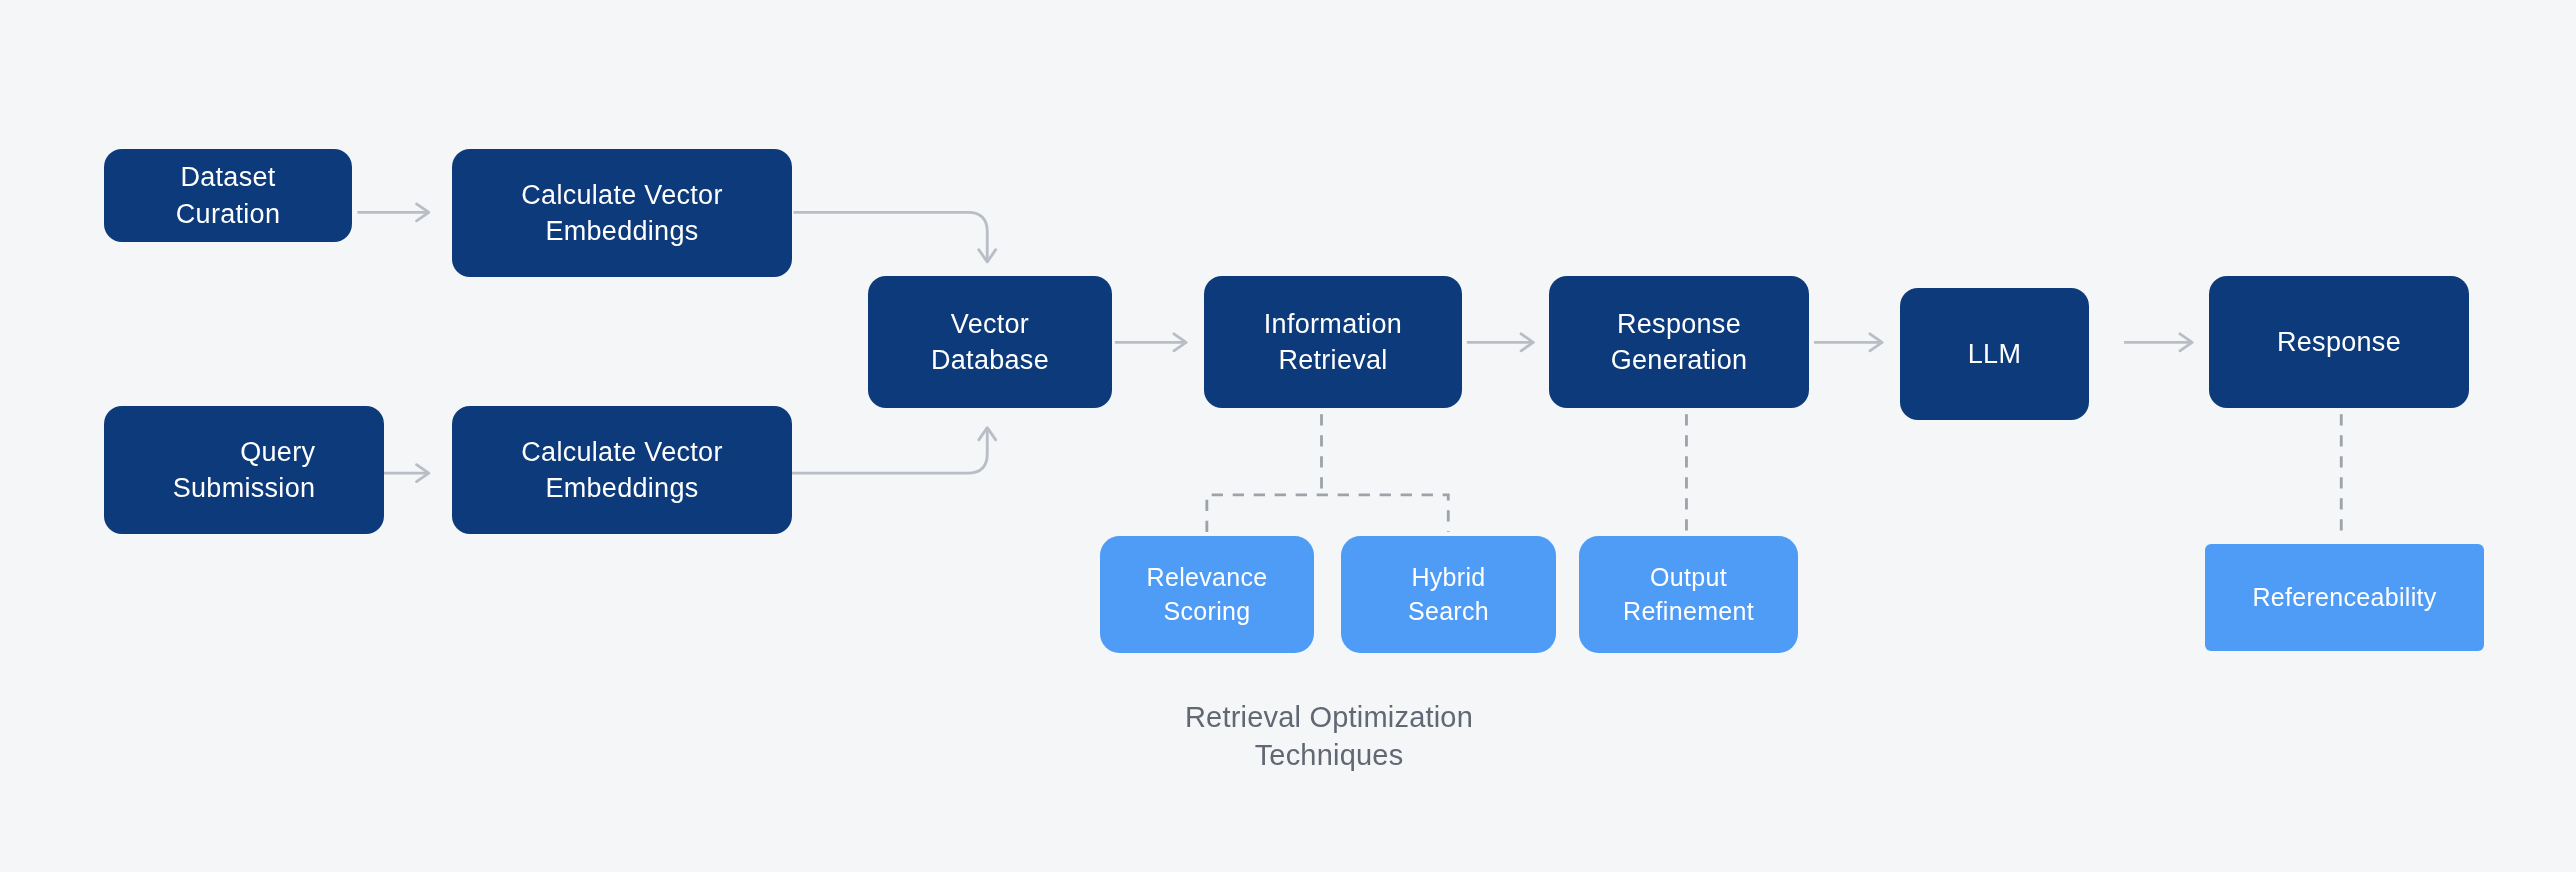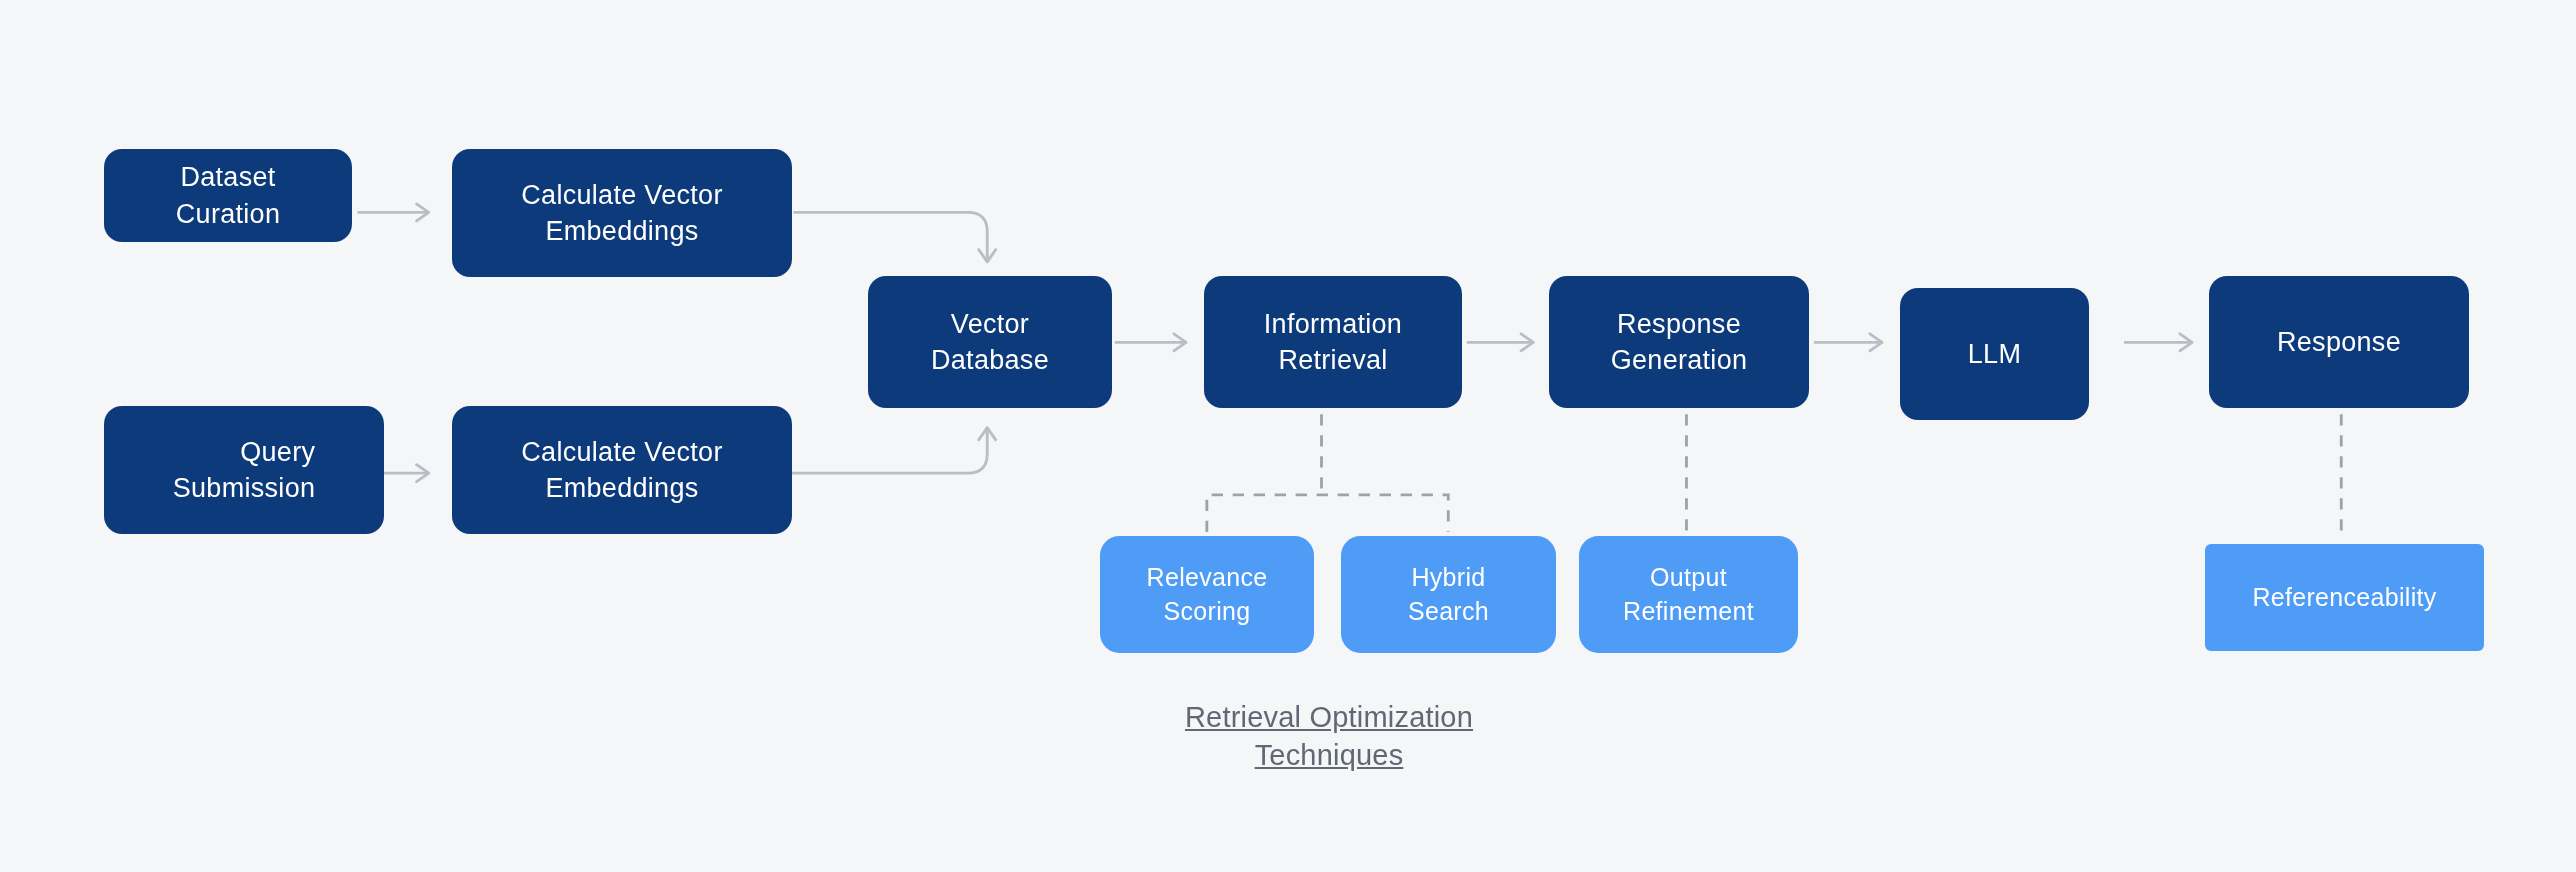--- a/index.html
+++ b/index.html
@@ -58,21 +58,20 @@
   .caption{
     position:absolute;
     left:1006px;top:698px;width:646px;
     text-align:center;
     color:var(--text_gray);
     font-size:29px;
     font-weight:500;
     line-height:1.32;
     white-space:pre-line;
     letter-spacing:0.2px;
-    text-decoration:underline;
   }
 </style>
 </head>
 <body>
 
 <div class="canvas">
 
   <svg class="connectors" viewBox="0 0 3189 1080" xmlns="http://www.w3.org/2000/svg" aria-hidden="true">
     <defs>
       <marker id="chev" viewBox="0 0 24 24" refX="17" refY="12" markerWidth="8" markerHeight="8" orient="auto">

